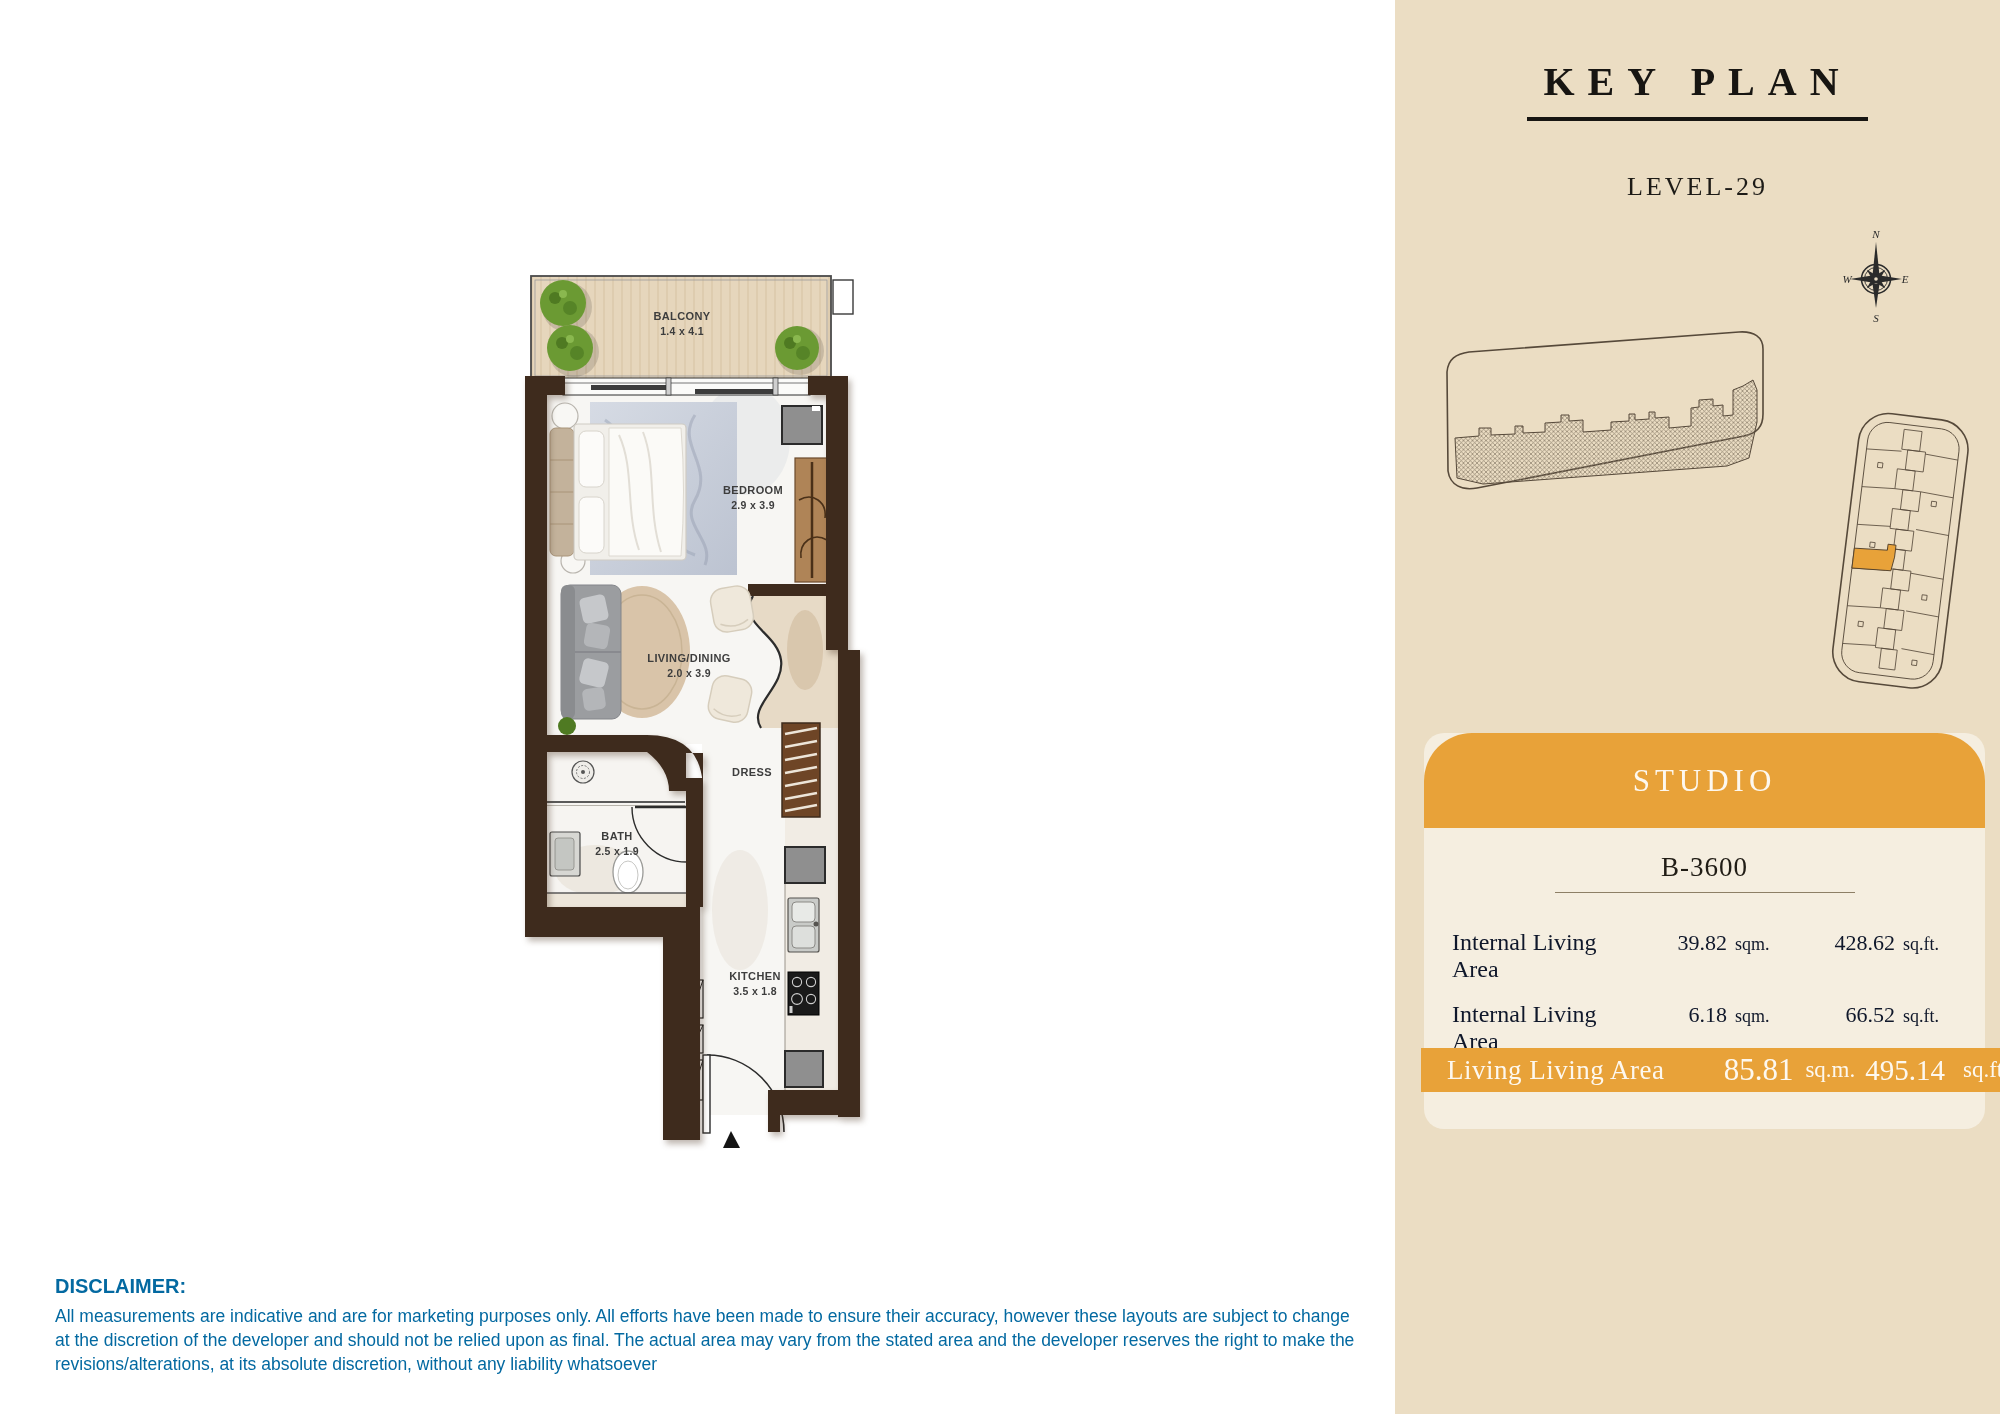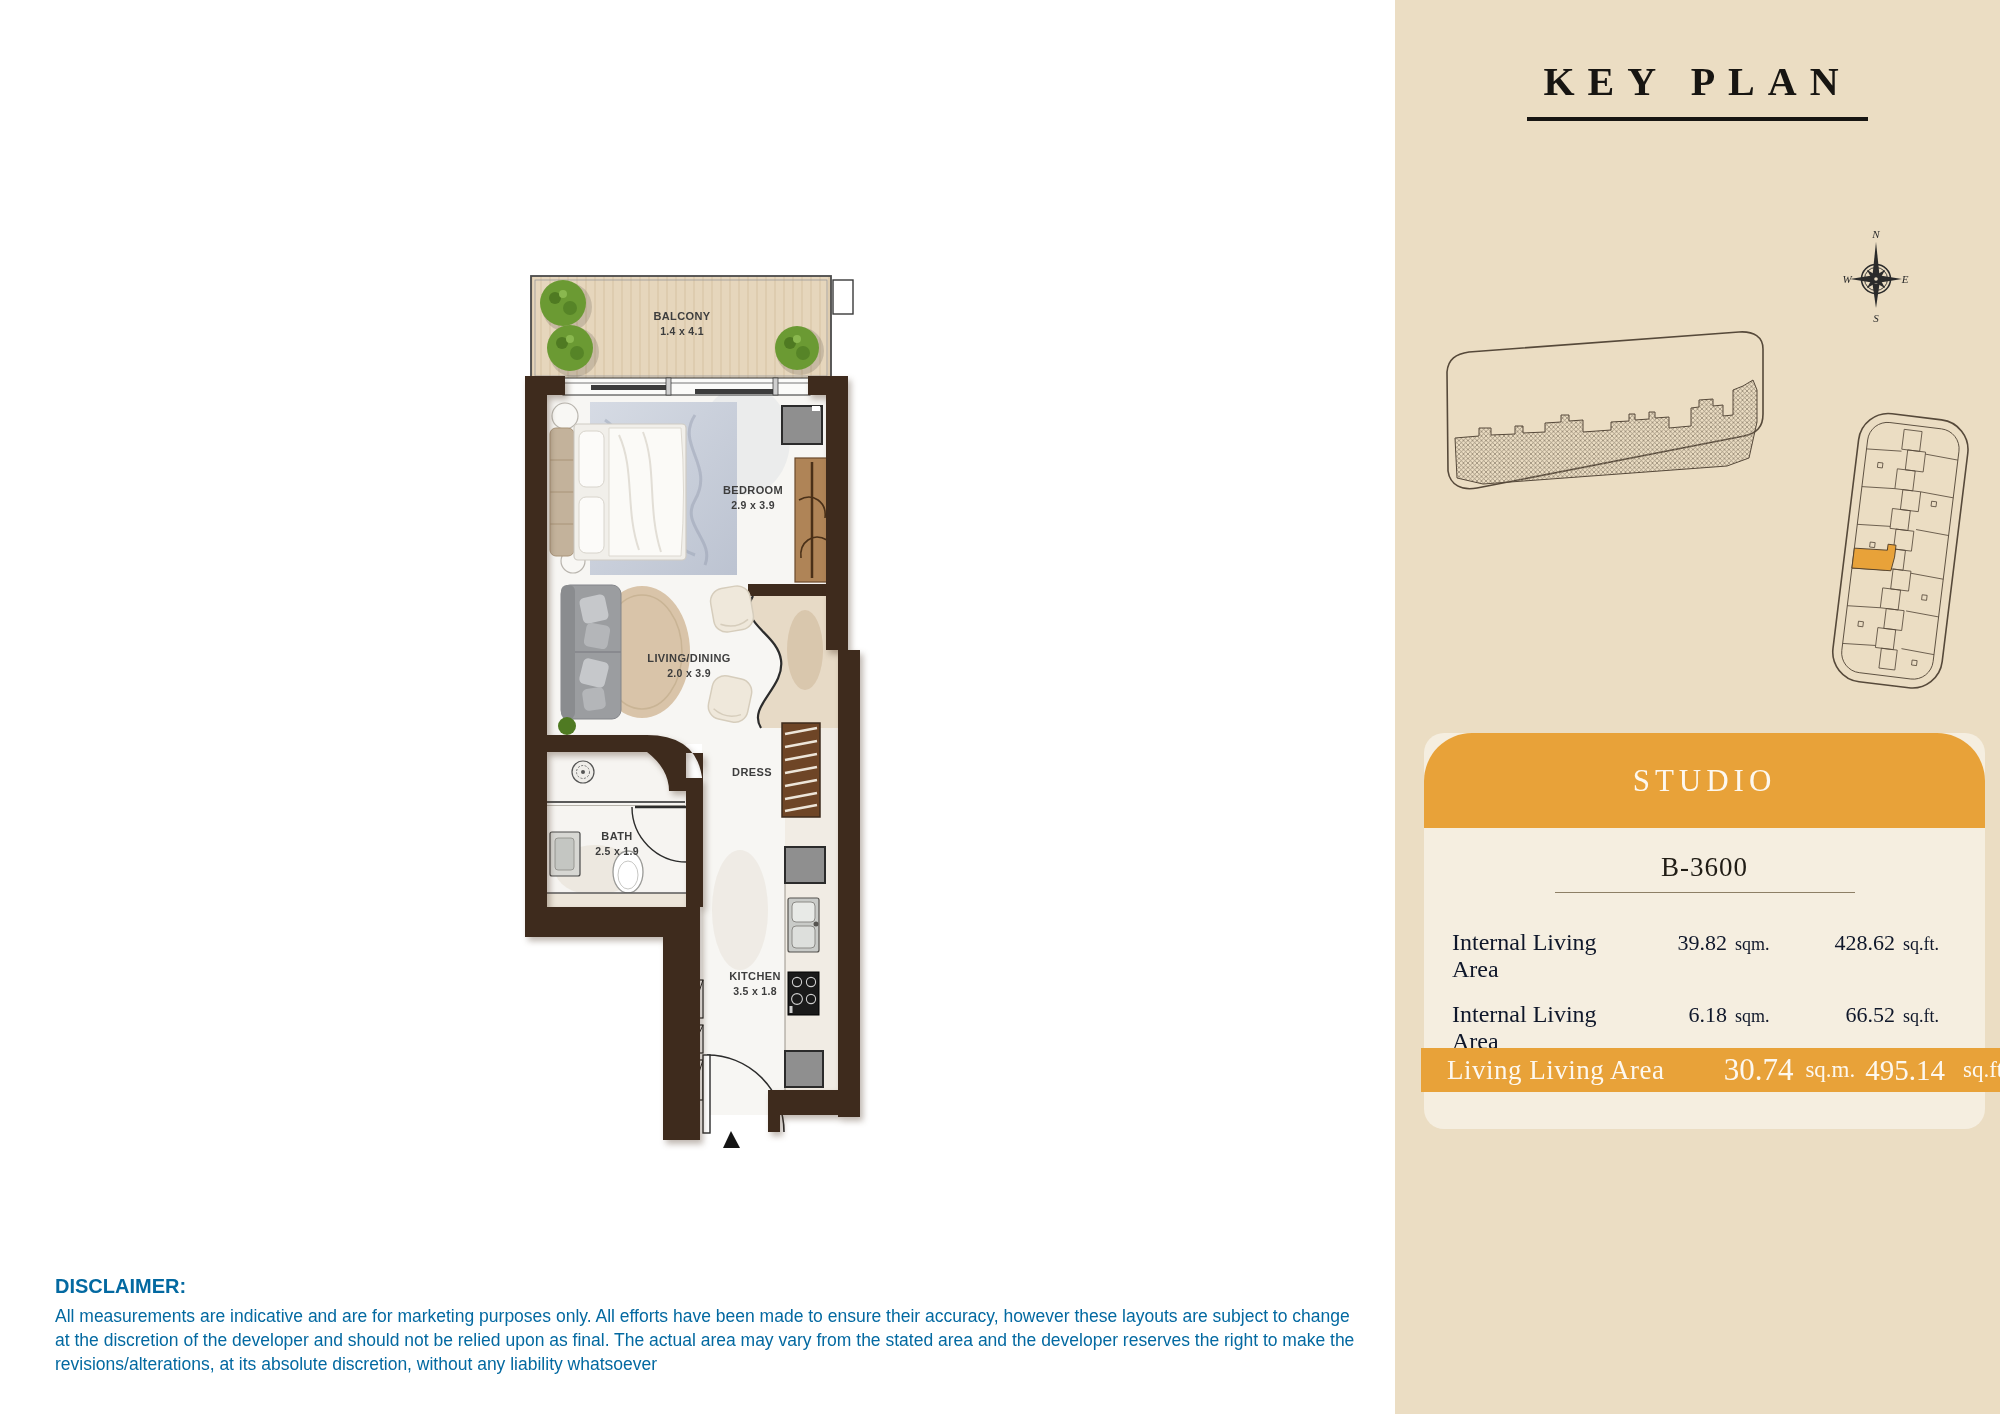--- a/index.html
+++ b/index.html
@@ -270,20 +270,21 @@
       <text class="plan-label" x="360" y="770">KITCHEN</text>
       <text class="plan-dims" x="360" y="785">3.5 x 1.8</text>
     </svg>
   </div>
 
   <div class="sidebar">
 
     <div class="keyplan-title-wrap">
       <div class="keyplan-title">KEY PLAN</div>
     </div>
+    <div class="level-label">LEVEL-29</div>
 
     <div class="compass">
       <svg width="66" height="96" viewBox="0 0 66 96">
         <g transform="translate(0,6)">
           <circle cx="33" cy="45" r="14.5" fill="none" stroke="#2b2b2b" stroke-width="1.6"></circle>
           <circle cx="33" cy="45" r="11.5" fill="none" stroke="#2b2b2b" stroke-width="0.9"></circle>
           <polygon points="33,8 37,46 29,46" fill="#2b2b2b"></polygon>
           <polygon points="33,74 36.5,50 29.5,50" fill="#2b2b2b"></polygon>
           <polygon points="59,45 37,41.5 37,48.5" fill="#2b2b2b"></polygon>
           <polygon points="7,45 29,41.5 29,48.5" fill="#2b2b2b"></polygon>
@@ -376,21 +377,21 @@
           <span class="area-label">Internal Living Area</span>
           <span class="area-val">6.18</span>
           <span class="area-unit">sqm.</span>
           <span class="area-val">66.52</span>
           <span class="area-unit">sq.ft.</span>
         </div>
       </div>
       <div class="total-bar">
         <span class="total-label">Living Living Area</span>
         <span class="total-spacer"></span>
-        <span class="total-val1">30.74</span>
+        <span class="total-val1">85.81</span>
         <span class="total-unit1">sq.m.</span>
         <span class="total-val2">495.14</span>
         <span class="total-unit2">sq.ft.</span>
       </div>
     </div>
   </div>
 
   <div class="disclaimer">
     <div class="disclaimer-title">DISCLAIMER:</div>
     <div class="disclaimer-body">All measurements are indicative and are for marketing purposes only. All efforts have been made to ensure their accuracy, however these layouts are subject to change at the discretion of the developer and should not be relied upon as final. The actual area may vary from the stated area and the developer reserves the right to make the revisions/alterations, at its absolute discretion, without any liability whatsoever</div>

